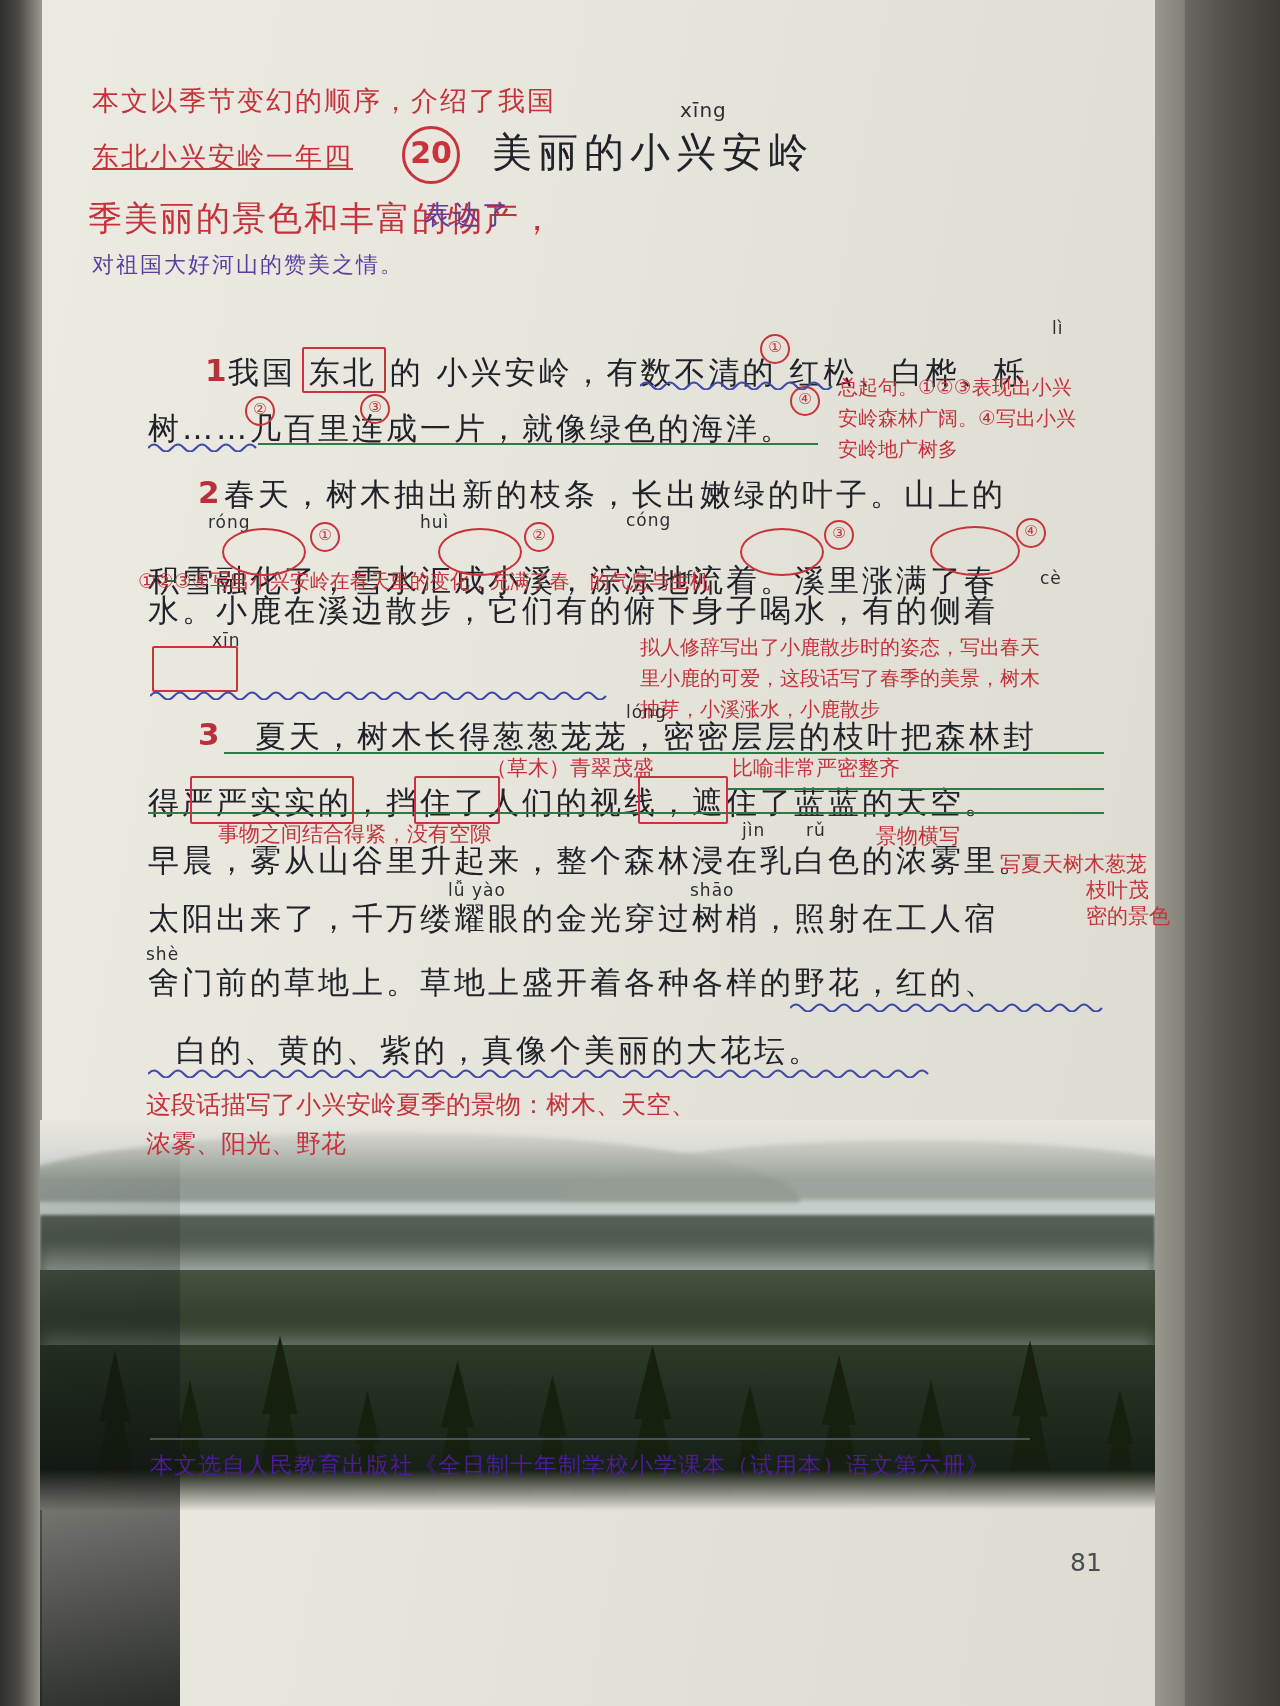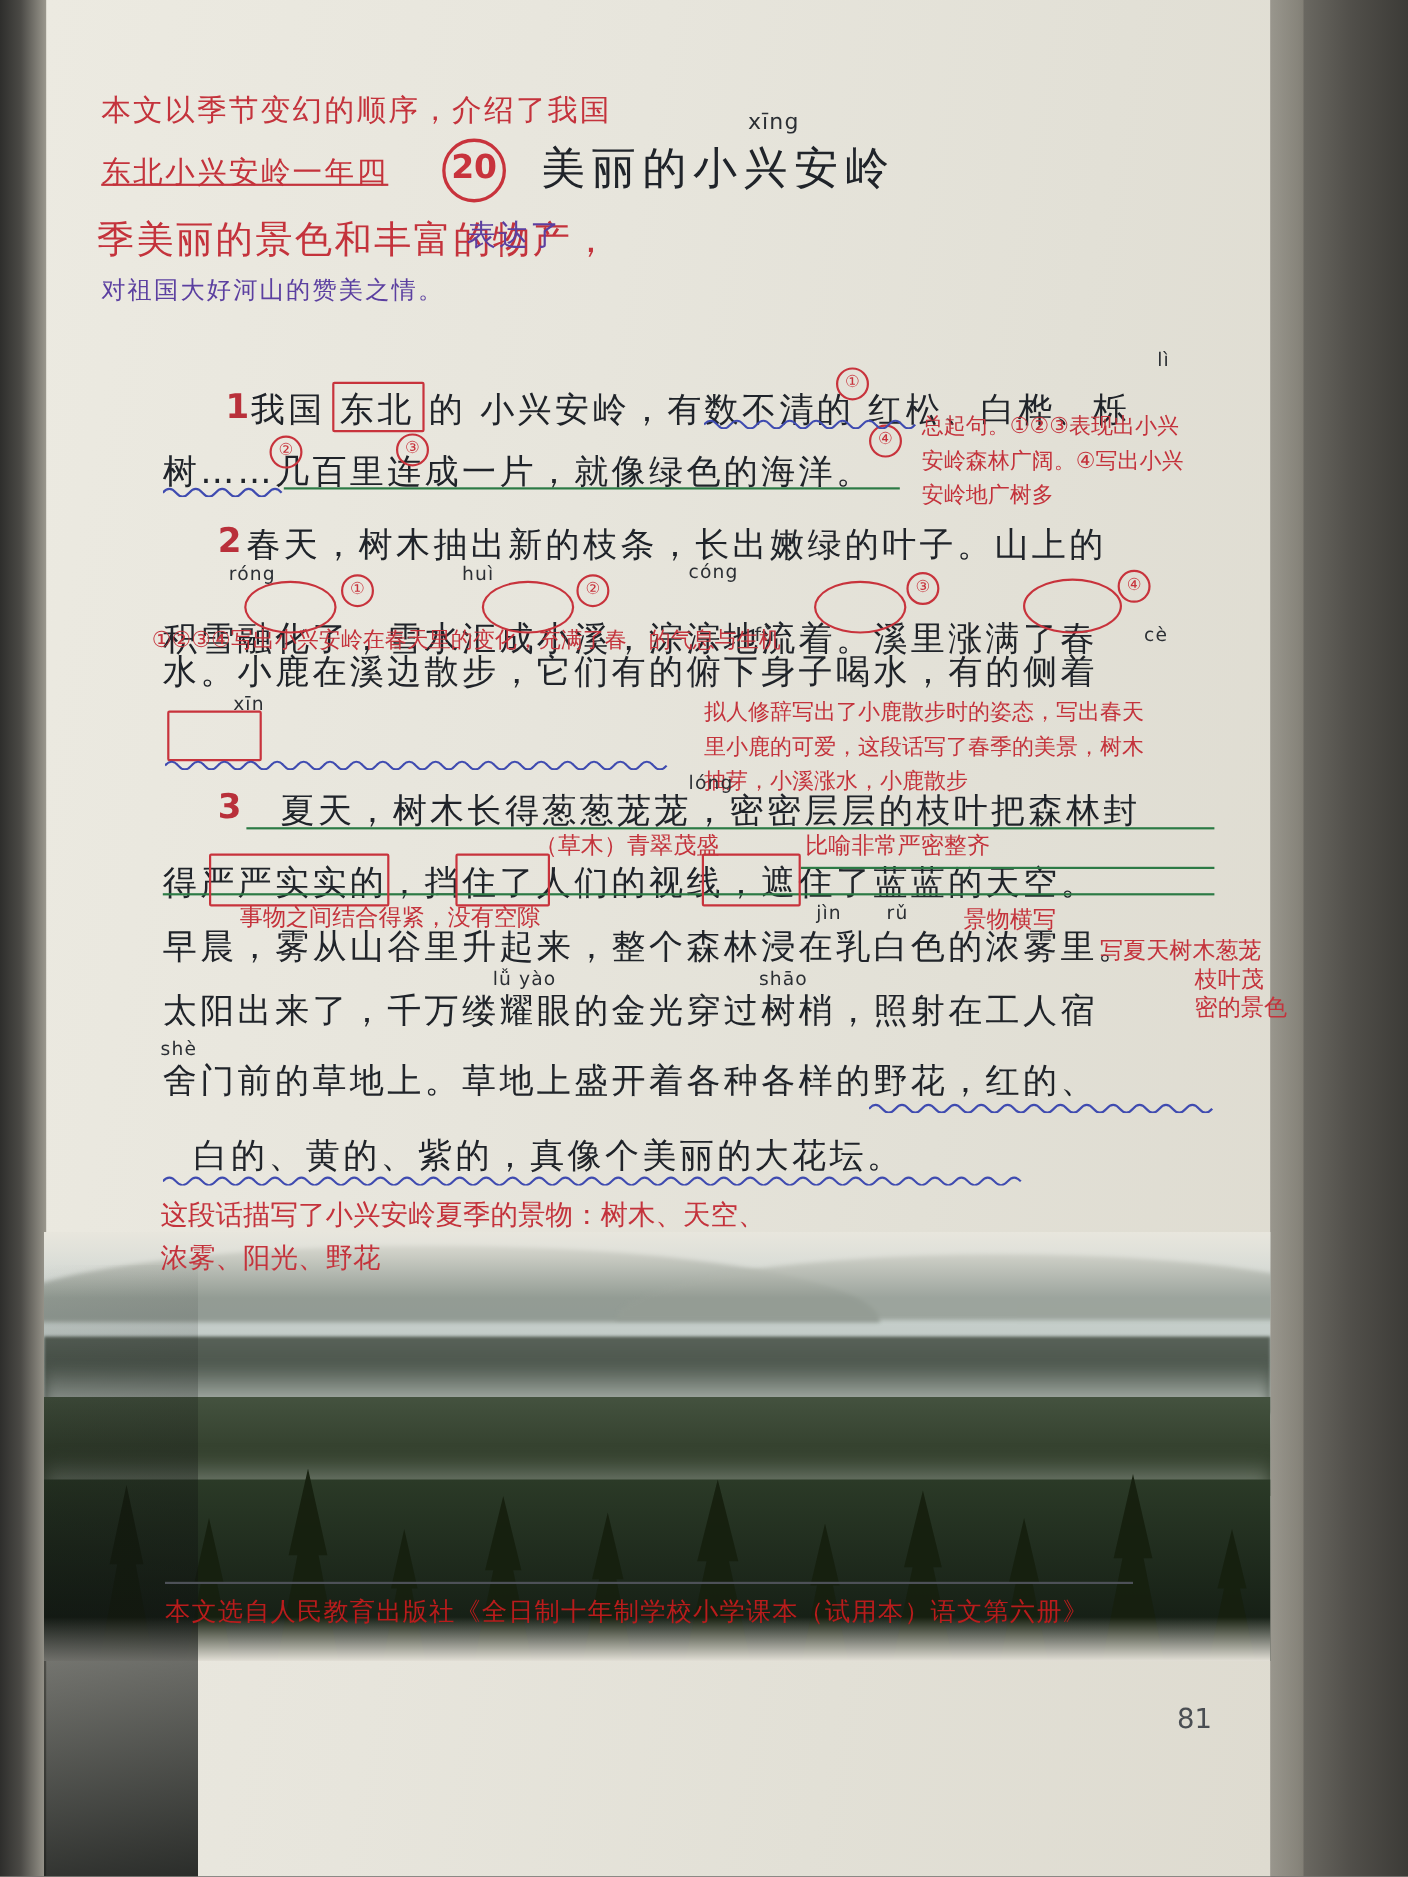--- a/index.html
+++ b/index.html
@@ -178,21 +178,21 @@
   .title {
     position:absolute;
     font-size:40px;
     letter-spacing:6px;
     color:#20242a;
   }
   .footer-note {
     position:absolute;
     font-size:23px;
     letter-spacing:1px;
-    color:#b91c1c;
+    color:#4c1d95;
   }
   .pageno {
     position:absolute;
     font-size:25px;
     color:#4a4e53;
   }
   .hrule {
     position:absolute;
     border-bottom:2px solid #4d5158;
   }

